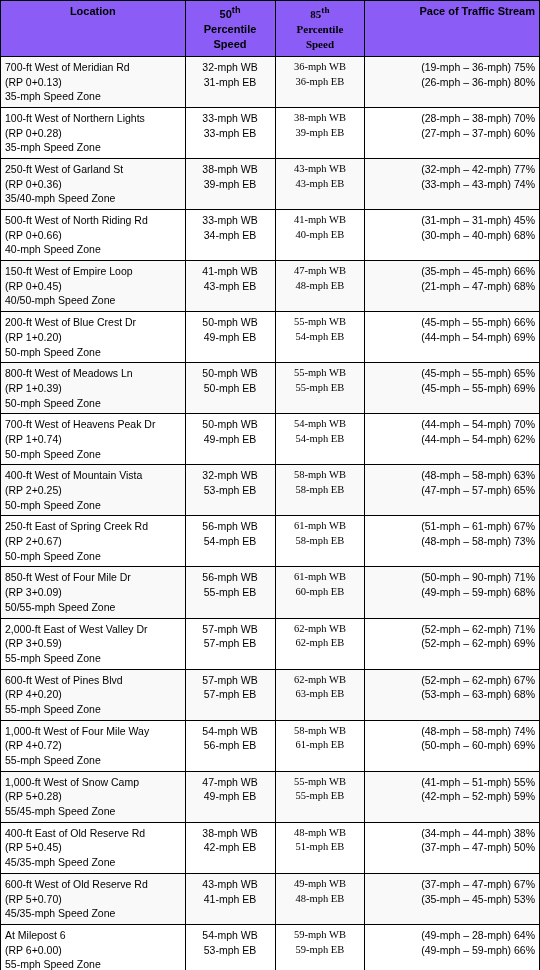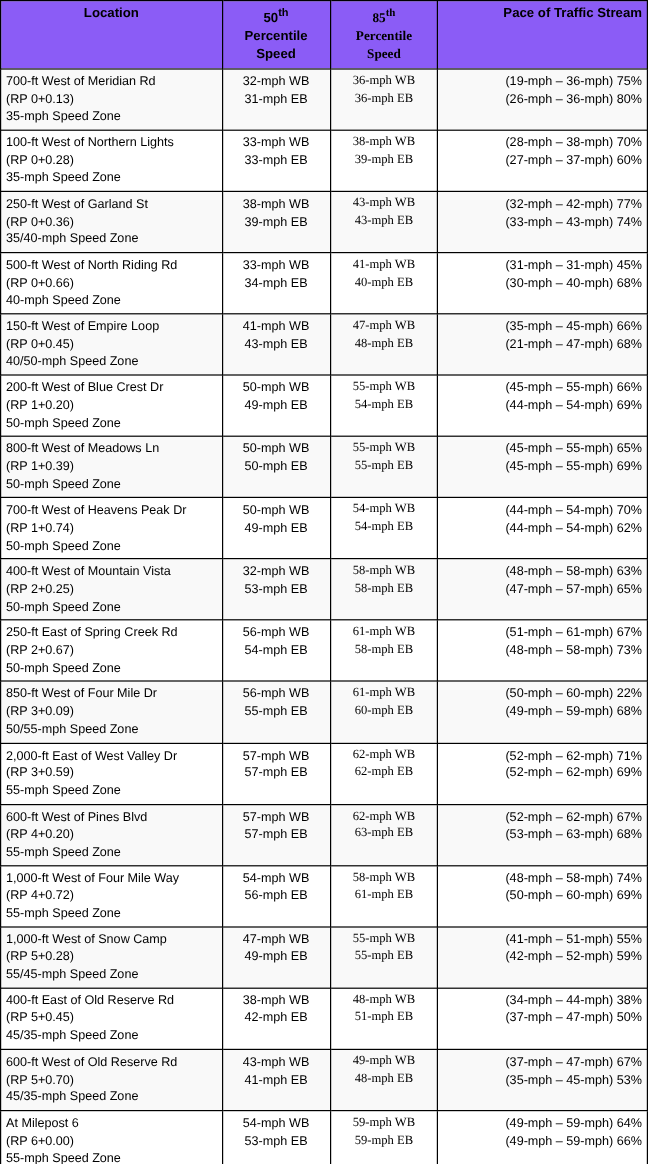--- a/index.html
+++ b/index.html
@@ -110,21 +110,21 @@
       <tr>
         <td class="col-location"><span>250-ft East of Spring Creek Rd</span><br><span>(RP 2+0.67)</span><br><span>50-mph Speed Zone</span></td>
         <td class="col-50"><span>56-mph WB</span><br><span>54-mph EB</span></td>
         <td class="col-85"><span>61-mph WB</span><br><span>58-mph EB</span></td>
         <td class="col-pace"><span>(51-mph – 61-mph) 67%</span><br><span>(48-mph – 58-mph) 73%</span></td>
       </tr>
       <tr>
         <td class="col-location"><span>850-ft West of Four Mile Dr</span><br><span>(RP 3+0.09)</span><br><span>50/55-mph Speed Zone</span></td>
         <td class="col-50"><span>56-mph WB</span><br><span>55-mph EB</span></td>
         <td class="col-85"><span>61-mph WB</span><br><span>60-mph EB</span></td>
-        <td class="col-pace"><span>(50-mph – 60-mph) 22%</span><br><span>(49-mph – 59-mph) 68%</span></td>
+        <td class="col-pace"><span>(50-mph – 90-mph) 71%</span><br><span>(49-mph – 59-mph) 68%</span></td>
       </tr>
       <tr>
         <td class="col-location"><span>2,000-ft East of West Valley Dr</span><br><span>(RP 3+0.59)</span><br><span>55-mph Speed Zone</span></td>
         <td class="col-50"><span>57-mph WB</span><br><span>57-mph EB</span></td>
         <td class="col-85"><span>62-mph WB</span><br><span>62-mph EB</span></td>
         <td class="col-pace"><span>(52-mph – 62-mph) 71%</span><br><span>(52-mph – 62-mph) 69%</span></td>
       </tr>
       <tr>
         <td class="col-location"><span>600-ft West of Pines Blvd</span><br><span>(RP 4+0.20)</span><br><span>55-mph Speed Zone</span></td>
         <td class="col-50"><span>57-mph WB</span><br><span>57-mph EB</span></td>
@@ -152,16 +152,16 @@
       <tr>
         <td class="col-location"><span>600-ft West of Old Reserve Rd</span><br><span>(RP 5+0.70)</span><br><span>45/35-mph Speed Zone</span></td>
         <td class="col-50"><span>43-mph WB</span><br><span>41-mph EB</span></td>
         <td class="col-85"><span>49-mph WB</span><br><span>48-mph EB</span></td>
         <td class="col-pace"><span>(37-mph – 47-mph) 67%</span><br><span>(35-mph – 45-mph) 53%</span></td>
       </tr>
       <tr>
         <td class="col-location"><span>At Milepost 6</span><br><span>(RP 6+0.00)</span><br><span>55-mph Speed Zone</span></td>
         <td class="col-50"><span>54-mph WB</span><br><span>53-mph EB</span></td>
         <td class="col-85"><span>59-mph WB</span><br><span>59-mph EB</span></td>
-        <td class="col-pace"><span>(49-mph – 59-mph) 64%</span><br><span>(49-mph – 59-mph) 66%</span></td>
+        <td class="col-pace"><span>(49-mph – 28-mph) 64%</span><br><span>(49-mph – 59-mph) 66%</span></td>
       </tr>
     </tbody>
 </table>
 
 </body></html>

